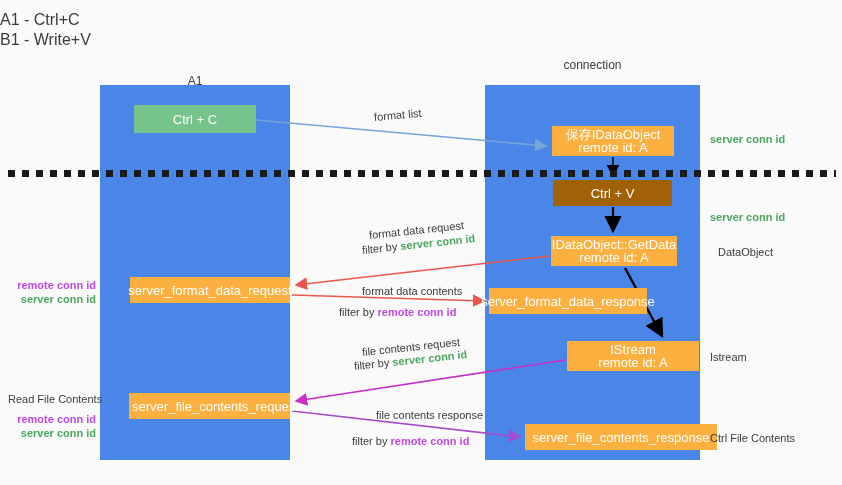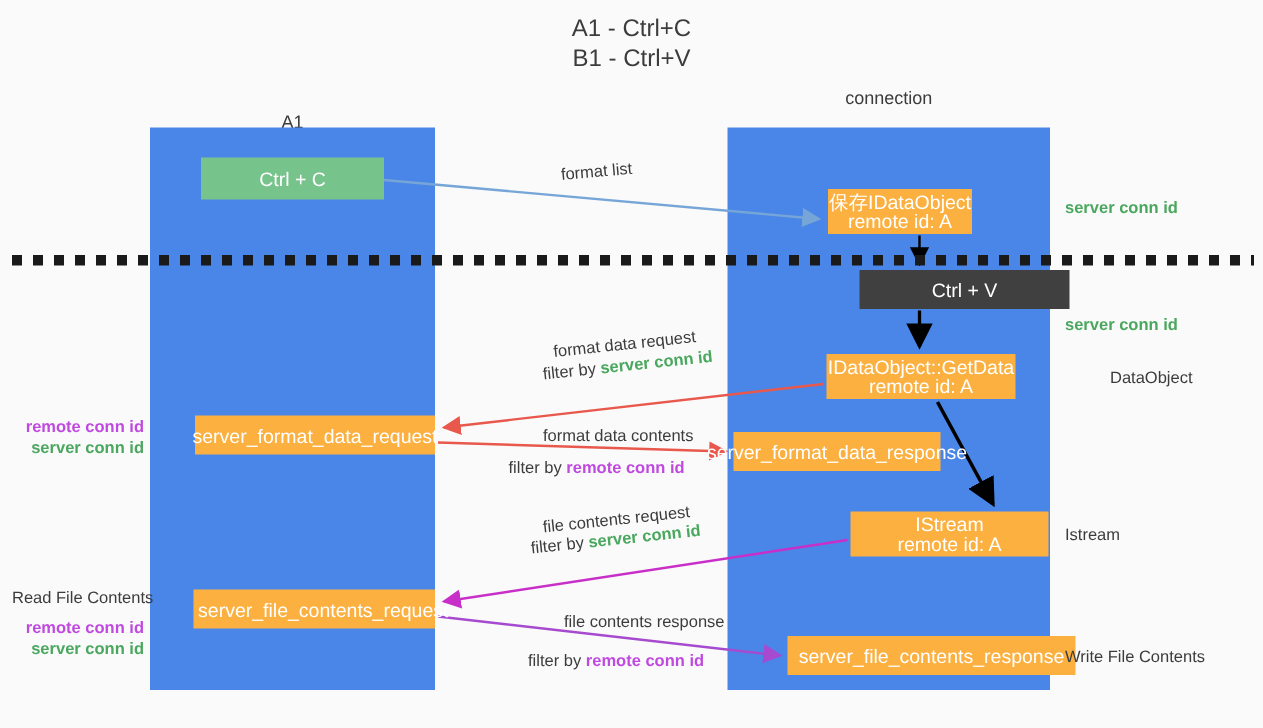--- a/index.html
+++ b/index.html
@@ -8,21 +8,21 @@
     background:#fafafa;
     font-family:"Liberation Sans","DejaVu Sans",sans-serif;
     color:#3c3c3c;
     overflow:hidden;
   }
   #stage{position:relative;width:842px;height:485px;}
 
   
   .title{
     position:absolute;left:0;top:10px;width:842px;
-    text-align:center;font-size:16px;line-height:20px;color:#3c3c3c;
+    text-align:left;font-size:16px;line-height:20px;color:#3c3c3c;
   }
 
   
   .col-head{position:absolute;text-align:center;font-size:12px;line-height:14px;color:#3c3c3c;}
   #head-a1{left:100px;top:58px;width:190px;margin-top:16px;}
   #head-b1{left:485px;top:58px;width:215px;}
 
   
   .lane{position:absolute;background:#4a86e8;}
   #lane-a1{left:100px;top:85px;width:190px;height:375px;}
@@ -38,37 +38,37 @@
   .box{
     position:absolute;box-sizing:border-box;
     display:flex;flex-direction:column;align-items:center;justify-content:center;
     color:#ffffff;font-size:13px;line-height:13px;text-align:center;
   }
   .box.green{background:#76c38b;}
   .box.orange{background:#fbb040;}
   .box .l2{display:block;}
 
   #box-ctrlc{left:134px;top:105px;width:122px;height:28px;background:#76c38b;}
-  #box-save{left:552px;top:126px;width:96px;height:30px;}
-  #box-ctrlv{left:573px;top:180px;width:140px;height:26px;background:#404040;}
+  #box-save{left:552px;top:126px;width:122px;height:30px;}
+  #box-ctrlv{left:553px;top:180px;width:119px;height:26px;background:#a16207;}
   #box-getdata{left:551px;top:236px;width:126px;height:30px;}
   #box-fmtreq{left:130px;top:277px;width:160px;height:26px;}
-  #box-fmtresp{left:489px;top:288px;width:138px;height:26px;}
+  #box-fmtresp{left:489px;top:288px;width:158px;height:26px;}
   #box-istream{left:567px;top:341px;width:132px;height:30px;}
   #box-filereq{left:129px;top:393px;width:161px;height:26px;padding-left:12px;}
   #box-fileresp{left:525px;top:424px;width:192px;height:26px;}
 
   
   .note{position:absolute;font-size:11px;line-height:14px;}
   .note.green-t{color:#4aa75e;font-weight:bold;}
   .note.plain{color:#3c3c3c;}
 
   #note-server1{left:710px;top:132px;}
   #note-server2{left:710px;top:210px;}
-  #note-dataobject{left:740px;top:245px;text-align:right;}
+  #note-dataobject{left:718px;top:245px;text-align:right;}
   #note-istream{left:710px;top:350px;}
   #note-write{left:710px;top:431px;}
 
   .stack{position:absolute;text-align:right;font-size:11px;line-height:14px;}
   .stack .p{color:#c04ae0;font-weight:bold;}
   .stack .g{color:#4aa75e;font-weight:bold;}
 
   
   .alabel{position:absolute;font-size:11px;line-height:14px;color:#3c3c3c;white-space:nowrap;}
   .alabel .g{color:#4aa75e;font-weight:bold;}
@@ -87,21 +87,21 @@
 
   svg#wires{position:absolute;left:0;top:0;width:842px;height:485px;pointer-events:none;}
 </style>
 </head>
 <body>
 
 <div id="stage">
 
   <div class="title">
     <div>A1 - Ctrl+C</div>
-    <div>B1 - Ctrl+V</div>
+    <div>B1 - Write+V</div>
   </div>
 
   <div class="col-head" id="head-a1">
     <div>A1</div>
     <div>server</div>
   </div>
   <div class="col-head" id="head-b1">
     <div>connection</div>
   </div>
 
@@ -182,21 +182,21 @@
   </div>
 
   <div class="box orange" id="box-fileresp">
     <span>server_file_contents_response</span>
   </div>
 
   <div class="note green-t" id="note-server1">server conn id</div>
   <div class="note green-t" id="note-server2">server conn id</div>
   <div class="note plain" id="note-dataobject">DataObject</div>
   <div class="note plain" id="note-istream">Istream</div>
-  <div class="note plain" id="note-write">Write File Contents</div>
+  <div class="note plain" id="note-write">Ctrl File Contents</div>
 
   <div class="stack" style="left:0;top:278px;width:96px;">
     <div class="p">remote conn id</div>
     <div class="g">server conn id</div>
   </div>
 
   <div class="note plain" style="left:8px;top:392px;">Read File Contents</div>
 
   <div class="stack" style="left:0;top:412px;width:96px;">
     <div class="p">remote conn id</div>

